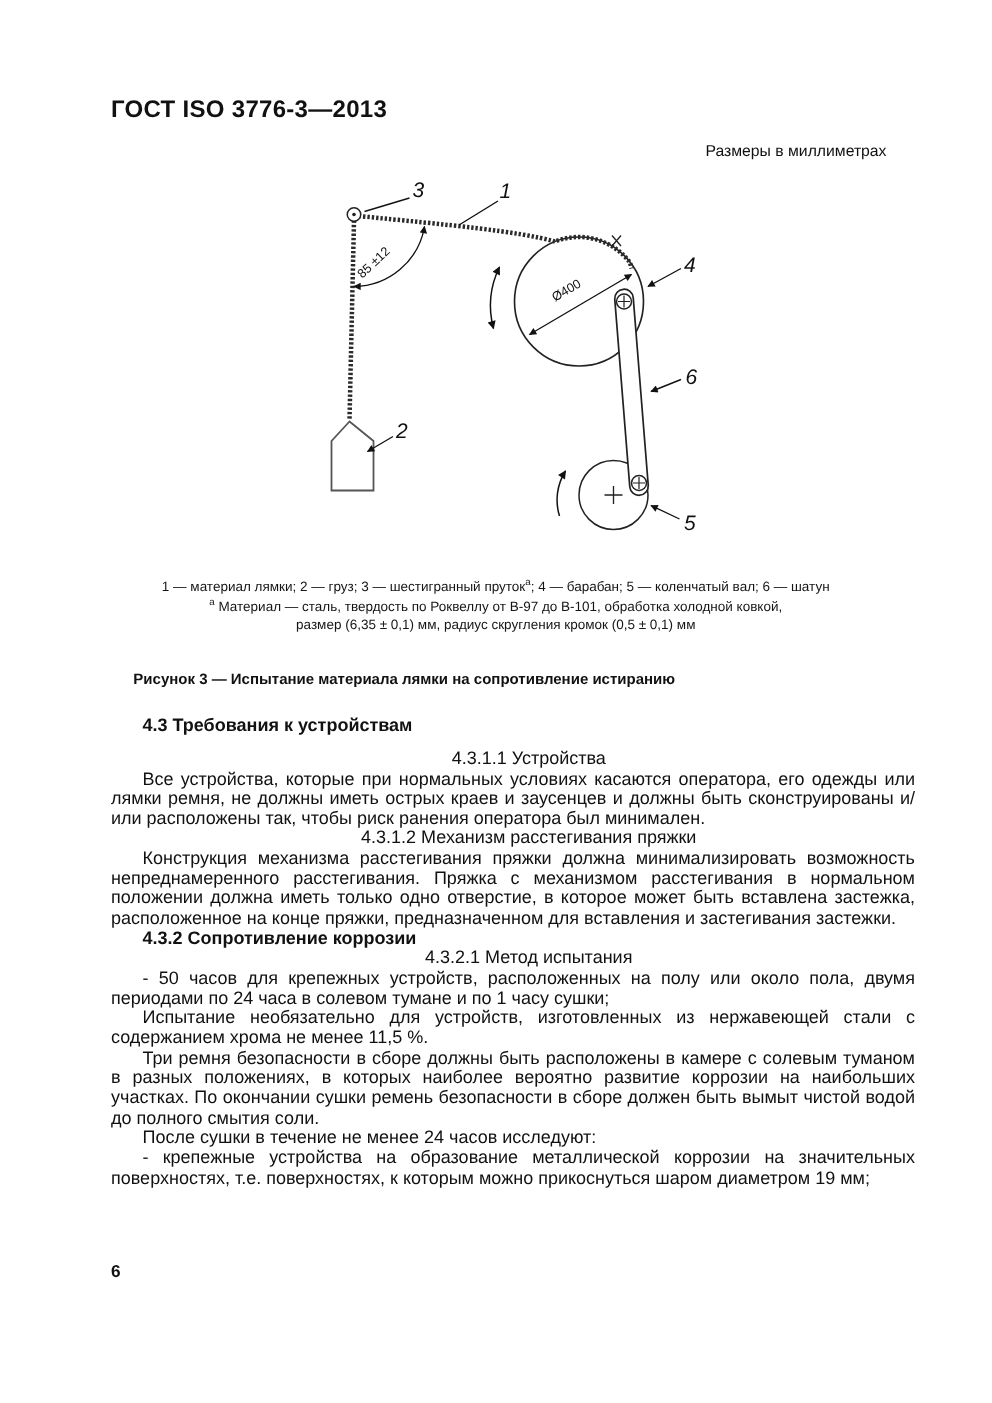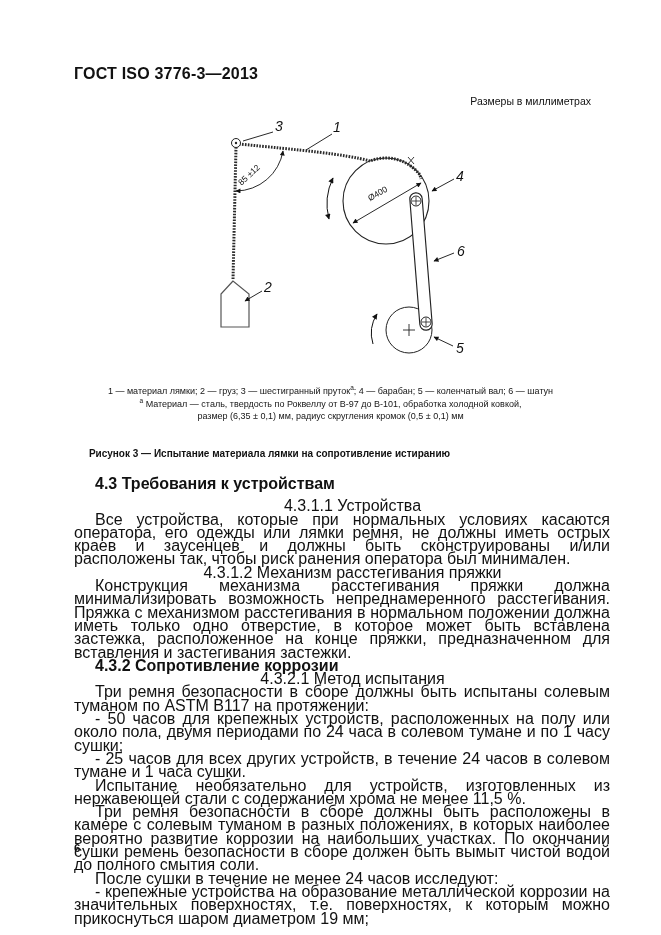--- a/index.html
+++ b/index.html
@@ -7,21 +7,21 @@
     width:661px;height:935px;background:#ffffff;color:#111;
     font-family:"Liberation Sans", sans-serif;position:relative;overflow:hidden;
   }
   .abs{position:absolute;}
   .doc-header{left:74px;top:65px;font-size:16px;font-weight:bold;letter-spacing:.2px;}
   .dims-note{right:70px;top:95px;font-size:10.5px;}
   .figure-wrap{left:150px;top:110px;width:360px;height:280px;}
   .legend{left:0;top:385px;width:661px;text-align:center;font-size:9px;line-height:12.5px;color:#151515;}
   .legend sup{font-size:6.5px;vertical-align:super;line-height:0;}
   .fig-caption{left:0;top:448px;width:539px;text-align:center;font-size:10px;font-weight:bold;}
-  .content{left:74px;top:477px;width:536px;font-size:16px;line-height:13.3px;text-align:justify;}
+  .content{left:74px;top:477px;width:536px;font-size:12px;line-height:13.3px;text-align:justify;}
   .content p{margin:0;text-indent:21px;}
   .content p.h{font-weight:bold;text-align:left;}
   .content p.h2{margin-bottom:9px;}
   .content p.plain{text-align:center;}
   .page-num{left:74px;top:842px;font-size:11.5px;font-weight:bold;}
   svg text{font-family:"Liberation Sans", sans-serif;}
   .lbl{font-size:14px;font-style:italic;fill:#111;}
   .dim{font-size:8.5px;fill:#111;}
 </style>
 </head>
@@ -101,22 +101,20 @@
 <div class="abs fig-caption">Рисунок 3 — Испытание материала лямки на сопротивление истиранию</div>
 
 <div class="abs content">
   <p class="h h2">4.3 Требования к устройствам</p>
   <p class="plain">4.3.1.1 Устройства</p>
   <p>Все устройства, которые при нормальных условиях касаются оператора, его одежды или лямки ремня, не должны иметь острых краев и заусенцев и должны быть сконструированы и/или расположены так, чтобы риск ранения оператора был минимален.</p>
   <p class="plain">4.3.1.2 Механизм расстегивания пряжки</p>
   <p>Конструкция механизма расстегивания пряжки должна минимализировать возможность непреднамеренного расстегивания. Пряжка с механизмом расстегивания в нормальном положении должна иметь только одно отверстие, в которое может быть вставлена застежка, расположенное на конце пряжки, предназначенном для вставления и застегивания застежки.</p>
   <p class="h">4.3.2 Сопротивление коррозии</p>
   <p class="plain">4.3.2.1 Метод испытания</p>
-  <p>Три ремня безопасности в сборе должны быть испытаны солевым туманом по ASTM B117 на протяжении:</p>
   <p>- 50 часов для крепежных устройств, расположенных на полу или около пола, двумя периодами по 24 часа в солевом тумане и по 1 часу сушки;</p>
-  <p>- 25 часов для всех других устройств, в течение 24 часов в солевом тумане и 1 часа сушки.</p>
   <p>Испытание необязательно для устройств, изготовленных из нержавеющей стали с содержанием хрома не менее 11,5 %.</p>
   <p>Три ремня безопасности в сборе должны быть расположены в камере с солевым туманом в разных положениях, в которых наиболее вероятно развитие коррозии на наибольших участках. По окончании сушки ремень безопасности в сборе должен быть вымыт чистой водой до полного смытия соли.</p>
   <p>После сушки в течение не менее 24 часов исследуют:</p>
   <p>- крепежные устройства на образование металлической коррозии на значительных поверхностях, т.е. поверхностях, к которым можно прикоснуться шаром диаметром 19 мм;</p>
 </div>
 
 <div class="abs page-num">6</div>
 
 </body></html>

